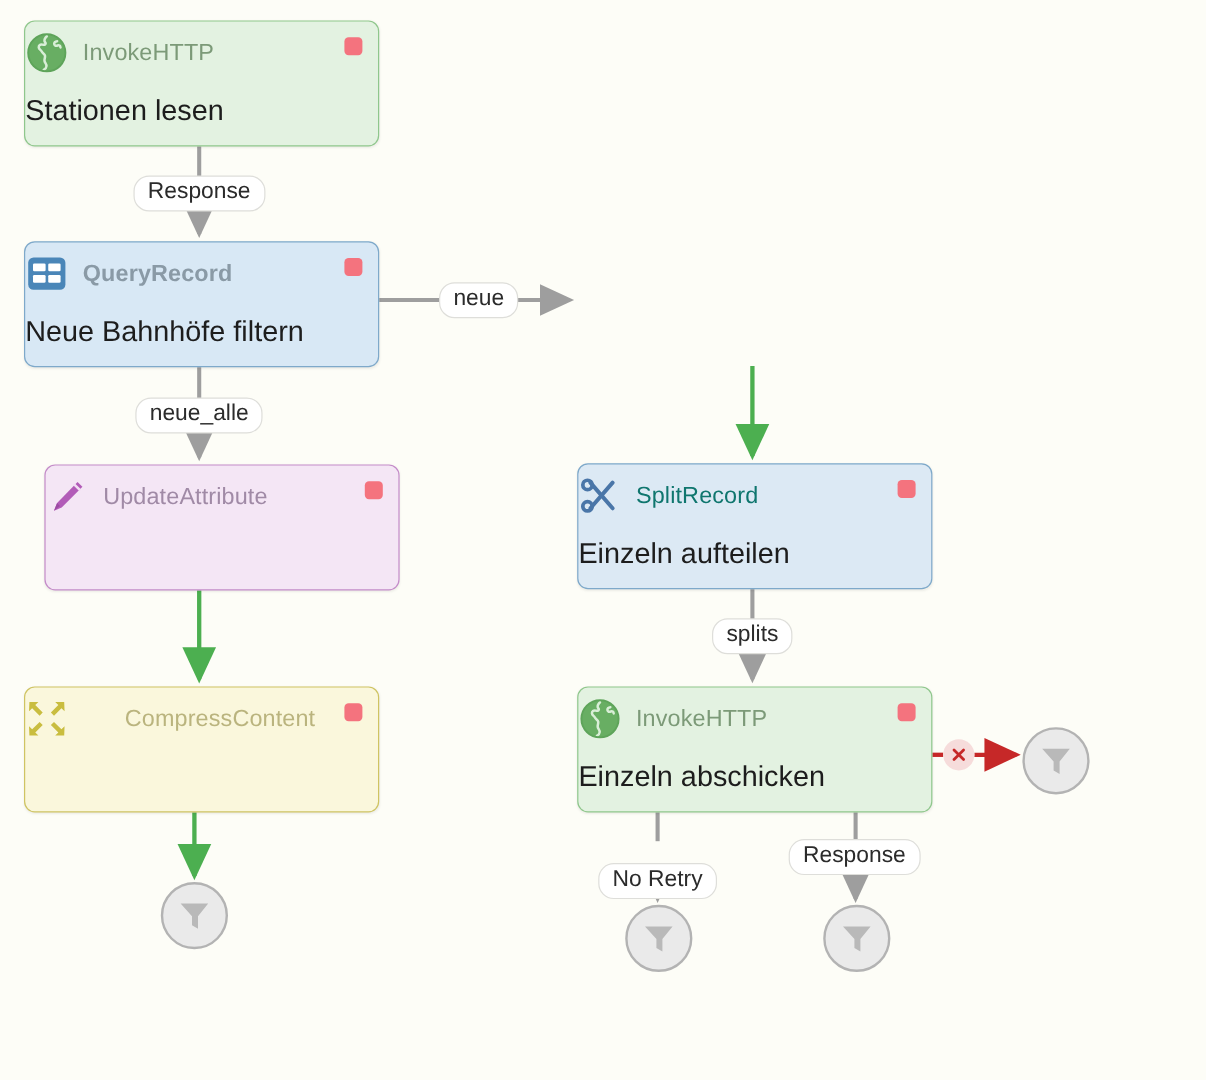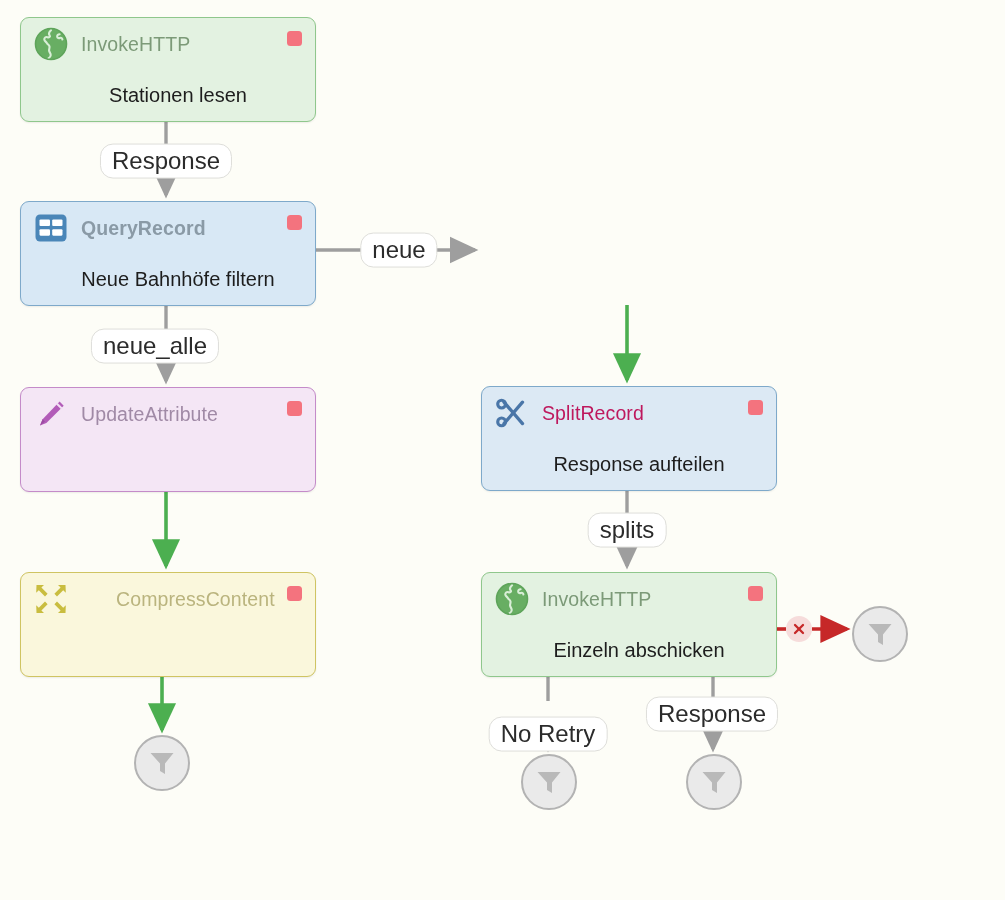--- a/index.html
+++ b/index.html
@@ -33,21 +33,21 @@
     background: #fff;
     box-shadow: 0 1px 2px rgba(0,0,0,0.07);
   }
   .node-head {
     position: absolute;
     left: 0; top: 0;
     right: 18px;
     height: 52px;
     display: flex;
     align-items: center;
-    padding-left: 13px;
+    padding-left: 1px;
   }
   .node-icon {
     width: 34px;
     height: 34px;
     flex: 0 0 34px;
     display: block;
   }
   .node-type {
     margin-left: 13px;
     font-size: 19.5px;
@@ -61,40 +61,39 @@
     top: 13px;
     width: 15px;
     height: 15px;
     border-radius: 3.5px;
     background: #f4737e;
   }
   .node-name {
     position: absolute;
     left: 0; right: 0;
     bottom: 14px;
-    text-align: center;
-    font-size: 20px;
+    text-align: left;
+    font-size: 24px;
     color: #1d1d1d;
     white-space: nowrap;
-    padding-left: 20px;
   }
 
   
   .n-green  { background: #e3f2e1; border-color: #8fc78c; }
   .n-green  .node-type { color: #7c9a78; }
   .n-blue   { background: #d8e8f5; border-color: #7ea9ca; }
   .n-blue   .node-type { color: #8a9aa6; font-weight: bold; }
   .n-orange { background: #fbeee6; border-color: #d79a6c; }
   .n-orange .node-type { color: #b8a294; }
-  .n-purple { background: #f4e6f5; border-color: #c48bc9; }
+  .n-purple { background: #f4e6f5; border-color: #c48bc9; margin-left: 17px; }
   .n-purple .node-type { color: #a08aa6; }
   .n-yellow { background: #faf7dc; border-color: #cfc462; }
   .n-yellow .node-type { color: #bab47e; margin-left: 48px; }
   .n-blue2  { background: #dce9f4; border-color: #7ea9ca; }
-  .n-blue2  .node-type { color: #be185d; }
+  .n-blue2  .node-type { color: #0f766e; }
 
   
   .funnel {
     position: absolute;
     width: 56px;
     height: 56px;
     border-radius: 50%;
     background: #eaeaea;
     border: 2px solid #b3b3b3;
     box-sizing: border-box;
@@ -107,21 +106,21 @@
   }
 
   
   .edge-label {
     position: absolute;
     transform: translate(-50%, -50%);
     background: #ffffff;
     border: 1.3px solid #dededa;
     border-radius: 13px;
     padding: 3px 11px 4px 11px;
-    font-size: 24px;
+    font-size: 19px;
     color: #2b2b2b;
     white-space: nowrap;
     line-height: 1.08;
   }
 
   
   .error-badge {
     position: absolute;
     width: 26px;
     height: 26px;
@@ -243,21 +242,21 @@
         <g stroke="#4a76a8" stroke-width="3.3" stroke-linecap="round" fill="none">
           <line x1="9.0" y1="6.2" x2="27.5" y2="27.6"></line>
           <line x1="27.5" y1="6.2" x2="9.0" y2="27.6"></line>
         </g>
         <circle cx="6.6" cy="8.1" r="3.9" fill="none" stroke="#4a76a8" stroke-width="3.1"></circle>
         <circle cx="6.6" cy="25.9" r="3.9" fill="none" stroke="#4a76a8" stroke-width="3.1"></circle>
       </svg>
       <span class="node-type">SplitRecord</span>
     </div>
     <div class="status-square"></div>
-    <div class="node-name">Response aufteilen</div>
+    <div class="node-name">Einzeln aufteilen</div>
   </div>
 
   <div class="node n-yellow" style="left:20px; top:572px; width:296px; height:105px;">
     <div class="node-head">
       <svg class="node-icon" viewBox="0 0 34 34">
         <g fill="#c9bd3f">
           <path d="M2.5 3.0 L10.0 3.0 L7.4 5.6 L13.6 11.8 L11.0 14.4 L4.8 8.2 L2.2 10.8 Z"></path>
           <path d="M31.5 3.0 L24.0 3.0 L26.6 5.6 L20.4 11.8 L23.0 14.4 L29.2 8.2 L31.8 10.8 Z"></path>
           <path d="M2.5 31.0 L10.0 31.0 L7.4 28.4 L13.6 22.2 L11.0 19.6 L4.8 25.8 L2.2 23.2 Z"></path>
           <path d="M31.5 31.0 L24.0 31.0 L26.6 28.4 L20.4 22.2 L23.0 19.6 L29.2 25.8 L31.8 23.2 Z"></path>
@@ -312,21 +311,21 @@
   <div class="funnel" style="left:686px; top:754px;">
     <svg width="30" height="30" viewBox="0 0 30 30">
       <path d="M3.5 5.0 L26.5 5.0 L18.0 15.5 L18.0 26.0 L13.0 23.0 L13.0 15.5 Z" fill="#b9b9b9"></path>
     </svg>
   </div>
 
   <div class="edge-label" style="left:166px; top:161px;">Response</div>
 
   <div class="edge-label" style="left:399px; top:250px;">neue</div>
 
-  <div class="edge-label" style="left:155px; top:346px;text-align:center;">neue_alle</div>
+  <div class="edge-label" style="left:166px; top:346px;text-align:center;">neue_alle</div>
 
   <div class="edge-label" style="left:627px; top:530px;">splits</div>
 
   <div class="edge-label" style="left:548px; top:714px;margin-top:20px;">No Retry</div>
 
   <div class="edge-label" style="left:712px; top:714px;">Response</div>
 
 </div>
 
 </body></html>

